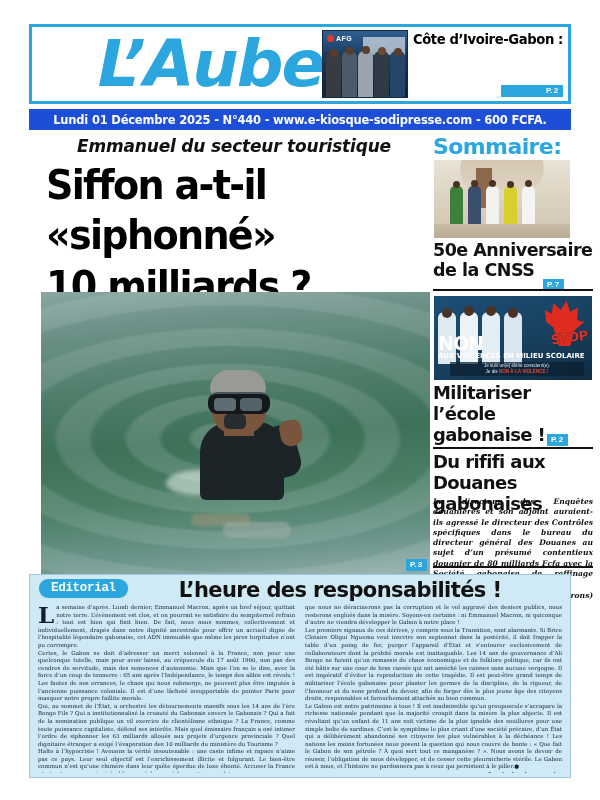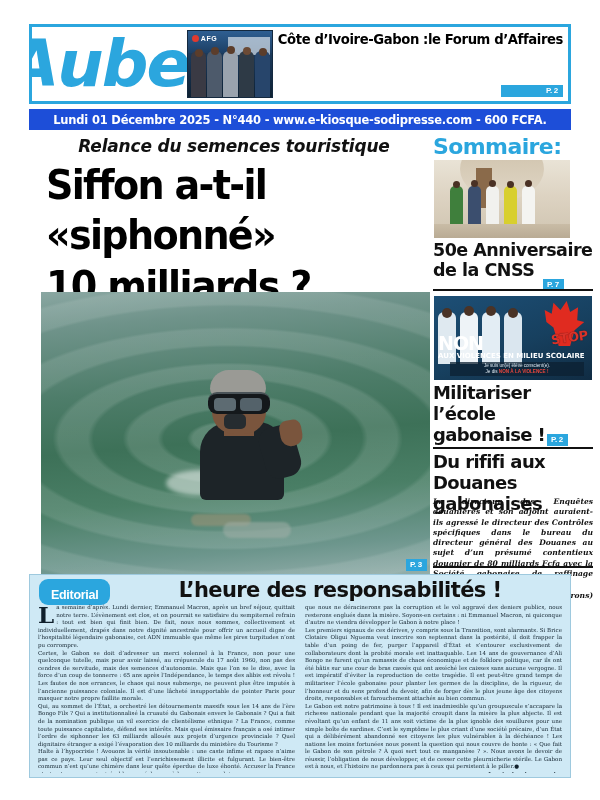--- a/index.html
+++ b/index.html
@@ -270,22 +270,22 @@
   .rule-3 { position: absolute; left: 433px; top: 566px; width: 160px; height: 2px; background:#111; }
 
   
   .edito {
     position: absolute; left: 29px; top: 574px; width: 542px; height: 204px;
     background: #cfe9f5; border: 1px solid #9ec9de;
   }
   .edito-badge {
     position: absolute; left: 9px; top: 4px;
     background: #2ba6de; color: #fff; border-radius: 9px;
-    padding: 9px 12px 3px 12px;
-    font-family: Liberation Sans, sans-serif; font-weight: bold;
+    padding: 2px 12px 3px 12px;
+    font-family: Liberation Mono, monospace; font-weight: bold;
     font-size: 12.5px; letter-spacing: -0.3px;
   }
   .edito-title {
     position: absolute; left: 0; right: 0; top: 3px;
     text-align: center; padding-left: 80px;
     font-family: "DejaVu Sans", sans-serif; font-weight: bold;
     font-size: 21px; color: #111; letter-spacing: -0.6px;
   }
   .edito-cols {
     position: absolute; left: 8px; right: 8px; top: 29px; bottom: 4px;
@@ -328,31 +328,30 @@
           <div class="p" style="left:35px;background:#9aa3ae;"></div>
           <div class="head" style="left:39px;bottom:43px;"></div>
           <div class="p" style="left:51px;background:#2e3a46;"></div>
           <div class="head" style="left:55px;bottom:42px;background:#6b4a35;"></div>
           <div class="p" style="left:67px;background:#27456b;"></div>
           <div class="head" style="left:71px;bottom:41px;"></div>
         </div>
       </div>
       <div class="promo-text">
         <div class="line">Côte d’Ivoire-Gabon :</div>
-        <div class="line">le Forum d’Affaires</div>
         <div class="page-tag promo-tag">P. 2</div>
       </div>
     </div>
   </div>
 
   <div class="datebar">
     <span>Lundi 01 Décembre 2025 - N°440 - www.e-kiosque-sodipresse.com - 600 FCFA.</span>
   </div>
 
-  <div class="kicker">Relance du semences touristique</div>
+  <div class="kicker">Emmanuel du secteur touristique</div>
   <div class="headline">
     <div class="h1">Siffon a-t-il «siphonné»</div>
     <div class="h2">10 milliards ?</div>
   </div>
 
   <div class="main-photo">
     <div class="water"></div>
     <div class="submerged-arm"></div>
     <div class="submerged-hand"></div>
     <div class="diver">

